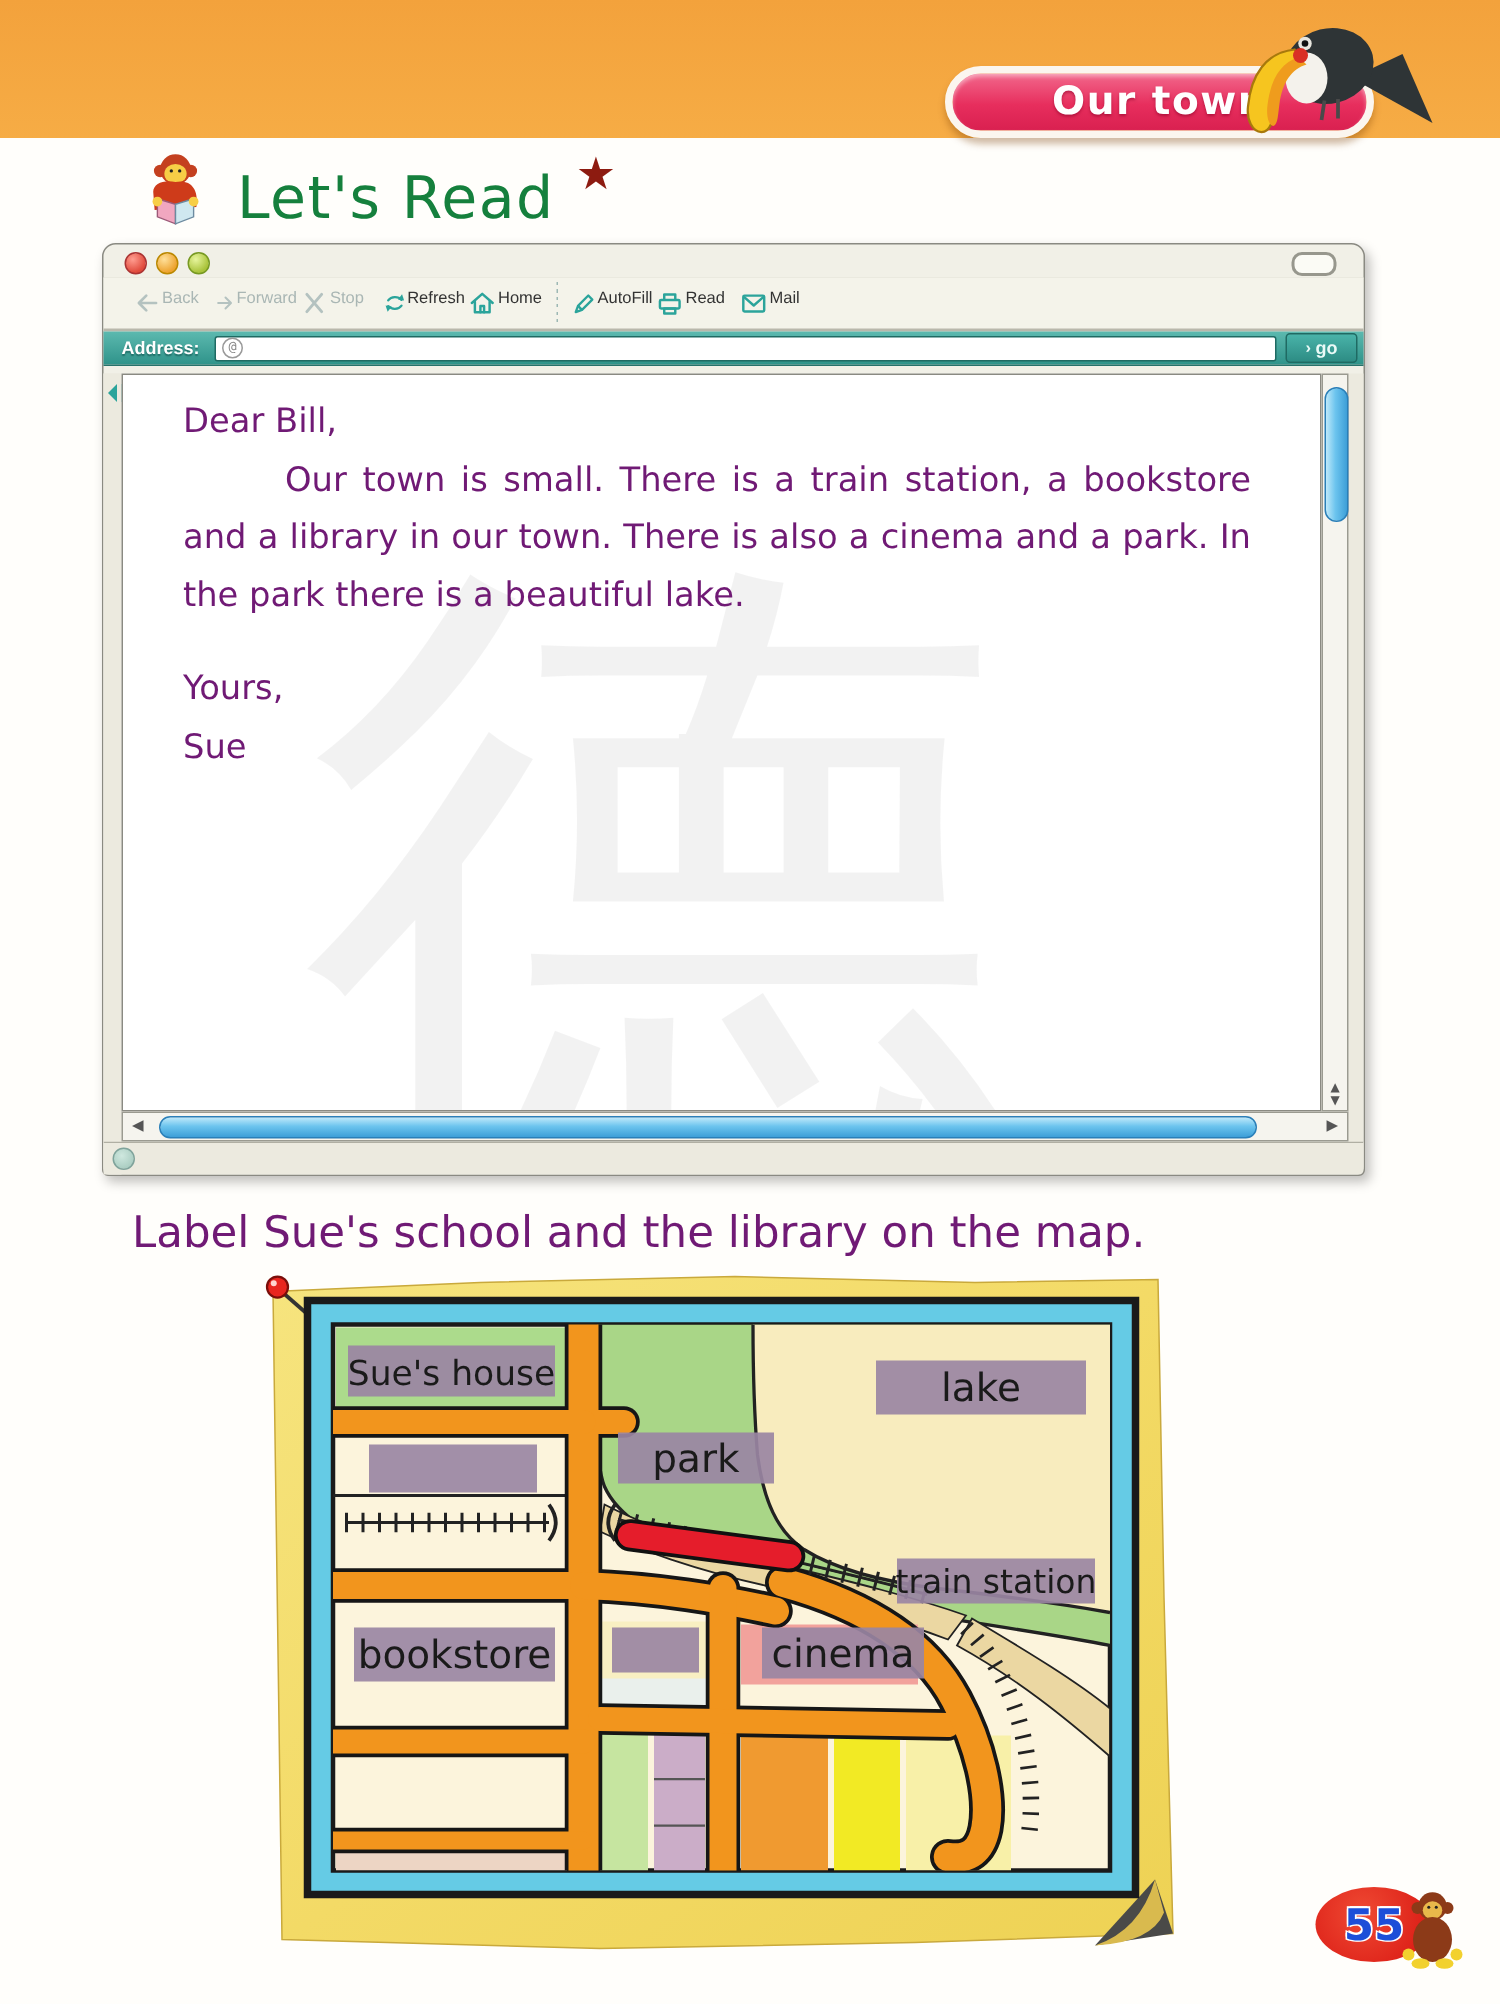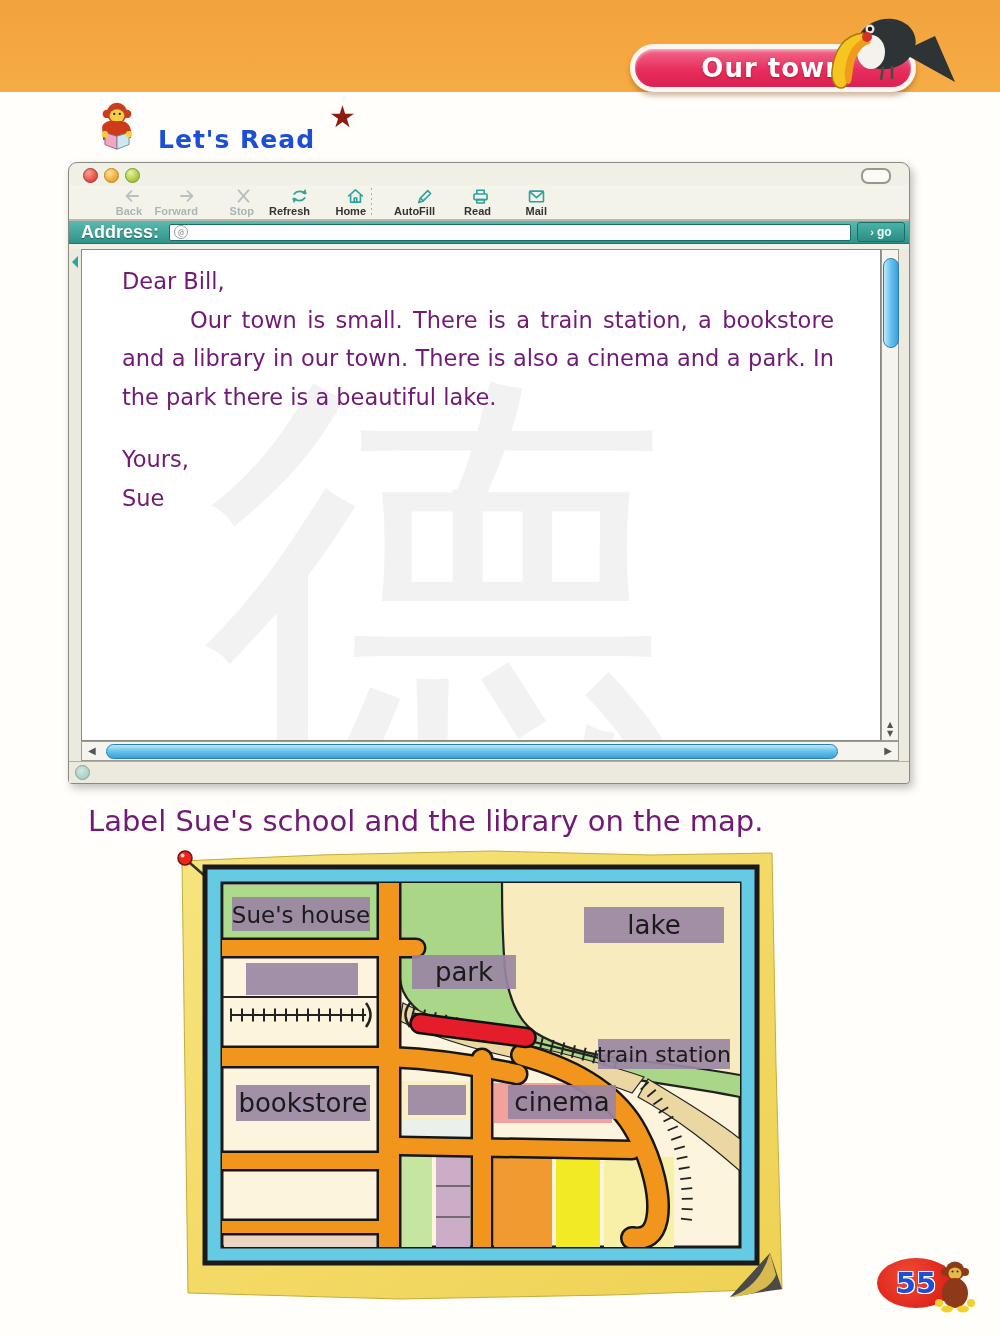--- a/index.html
+++ b/index.html
@@ -14,52 +14,52 @@
               background:linear-gradient(#f2688c,#e72e5d 55%,#d92050);
               box-shadow:0 4px 5px rgba(120,60,0,.35), inset 0 2px 3px rgba(255,255,255,.45);
               display:flex;align-items:center;justify-content:center;}
   .town-badge span{color:#fff;font-size:26px;font-weight:bold;letter-spacing:1px;
                    text-shadow:0 1px 2px rgba(140,0,40,.55);}
   .toucan{position:absolute;right:42px;top:0;width:175px;height:100px;}
 
   
   .section-title{position:absolute;left:88px;top:100px;display:flex;align-items:flex-end;}
   .monkey-read{width:58px;height:52px;margin-right:12px;}
-  .section-title h1{margin:0;font-size:25px;font-weight:bold;color:#1d4ed8;
+  .section-title h1{margin:0;font-size:39px;font-weight:normal;color:#15803d;
                     letter-spacing:1px;line-height:1;}
   .title-star{color:#8d1b10;font-size:30px;margin-left:14px;position:relative;top:-18px;}
 
   
   .browser{position:absolute;left:68px;top:162px;width:840px;height:620px;
            background:#f1f0e7;border:1px solid #8a8a82;border-radius:9px 9px 4px 4px;
            box-shadow:3px 4px 8px rgba(0,0,0,.25);}
   .title-bar{position:absolute;left:0;top:0;right:0;height:22px;border-bottom:1px solid #cfcec2;}
   .traffic{position:absolute;top:5px;width:13px;height:13px;border-radius:50%;}
   .t-red{left:14px;background:radial-gradient(circle at 35% 30%,#ff9d90,#e04a3c 70%);border:1px solid #a33;}
   .t-yellow{left:35px;background:radial-gradient(circle at 35% 30%,#ffe09a,#eda32f 70%);border:1px solid #b80;}
   .t-green{left:56px;background:radial-gradient(circle at 35% 30%,#e7f59d,#a9c33a 70%);border:1px solid #792;}
   .oval-btn{position:absolute;right:18px;top:5px;width:26px;height:12px;border:2px solid #97978d;
             border-radius:7px;background:#fbfbf5;}
 
   .toolbar{position:absolute;left:0;top:22px;right:0;height:36px;background:#f4f3ea;
            border-bottom:2px solid #b9b8ac;display:flex;align-items:center;padding-left:18px;box-sizing:border-box;}
-  .tool-btn{width:55px;display:flex;flex-direction:column;align-items:flex-end;margin-right:1px;cursor:default;font-weight:bold;}
+  .tool-btn{width:55px;display:flex;flex-direction:row;align-items:flex-start;margin-right:1px;cursor:default;}
   .tool-btn svg{width:21px;height:18px;}
   .tool-btn .tlabel{font-family:"Liberation Sans",sans-serif;font-size:11px;margin-top:0px;}
   .tool-on{color:#2ba49b;}
   .tool-on .tlabel{color:#333;}
   .tool-off{color:#b4c2c0;}
   .tool-off .tlabel{color:#a9b6b4;}
   .tool-sep{width:1px;height:28px;margin:0 8px 0 4px;
             background:repeating-linear-gradient(#9db8b4 0 2px,transparent 2px 5px);}
 
   .address-bar{position:absolute;left:0;top:58px;right:0;height:22px;
                background:linear-gradient(#5cb9af,#2f938a);display:flex;align-items:center;
                border-bottom:1px solid #26726b;}
-  .addr-label{color:#fff;font-weight:bold;font-size:18px;font-family:"Liberation Sans",sans-serif;
+  .addr-label{color:#fff;font-weight:bold;font-size:12px;font-family:"Liberation Sans",sans-serif;
               padding:0 10px 0 12px;text-shadow:0 1px 1px rgba(0,60,55,.5);}
   .addr-input{flex:1;height:15px;background:#fff;border:1px solid #1f6a63;border-radius:2px;
               display:flex;align-items:center;padding-left:4px;}
   .at-icon{width:12px;height:12px;border:1px solid #999;border-radius:50%;color:#888;
            font-size:9px;line-height:12px;text-align:center;font-family:"DejaVu Sans Mono",monospace;}
   .go-btn{width:46px;height:18px;margin:0 4px 0 6px;border-radius:3px;
           background:linear-gradient(#49b3a9,#2d8c84);border:1px solid #1f6a63;
           color:#eafaf7;font-size:12px;font-weight:bold;display:flex;align-items:center;justify-content:center;
           font-family:"Liberation Sans",sans-serif;}
   .go-btn .chev{margin-right:3px;font-size:11px;}

